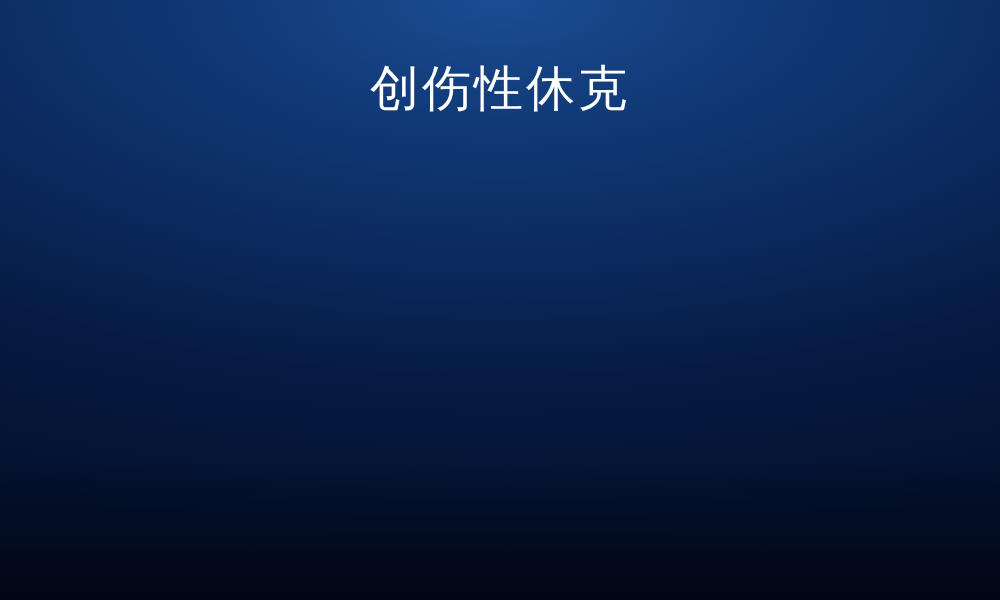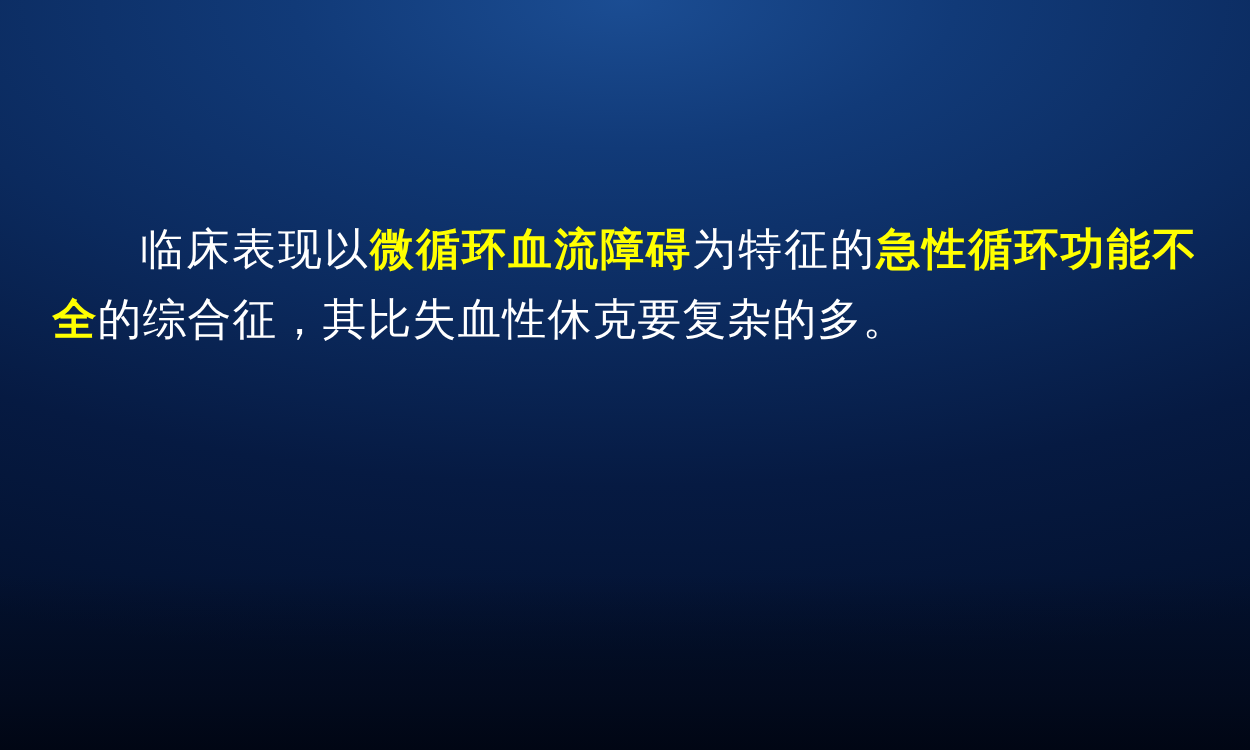--- a/index.html
+++ b/index.html
@@ -62,20 +62,18 @@
   .hl-yellow {
     color: #ffff00;
     font-weight: bold;
   }
 </style>
 </head>
 <body>
 
 <div id="slide">
 
+  <div class="title">创伤性休克</div>
 
   <div class="body-block">
-    <p class="para">
-      <span>临床表现以</span><span class="hl-yellow">微循环血流障碍</span><span>为特征的</span><span class="hl-yellow">急性循环功能不全</span><span>的综合征，其比失血性休克要复杂的多。</span>
-    </p>
   </div>
 
 </div>
 
 </body></html>

